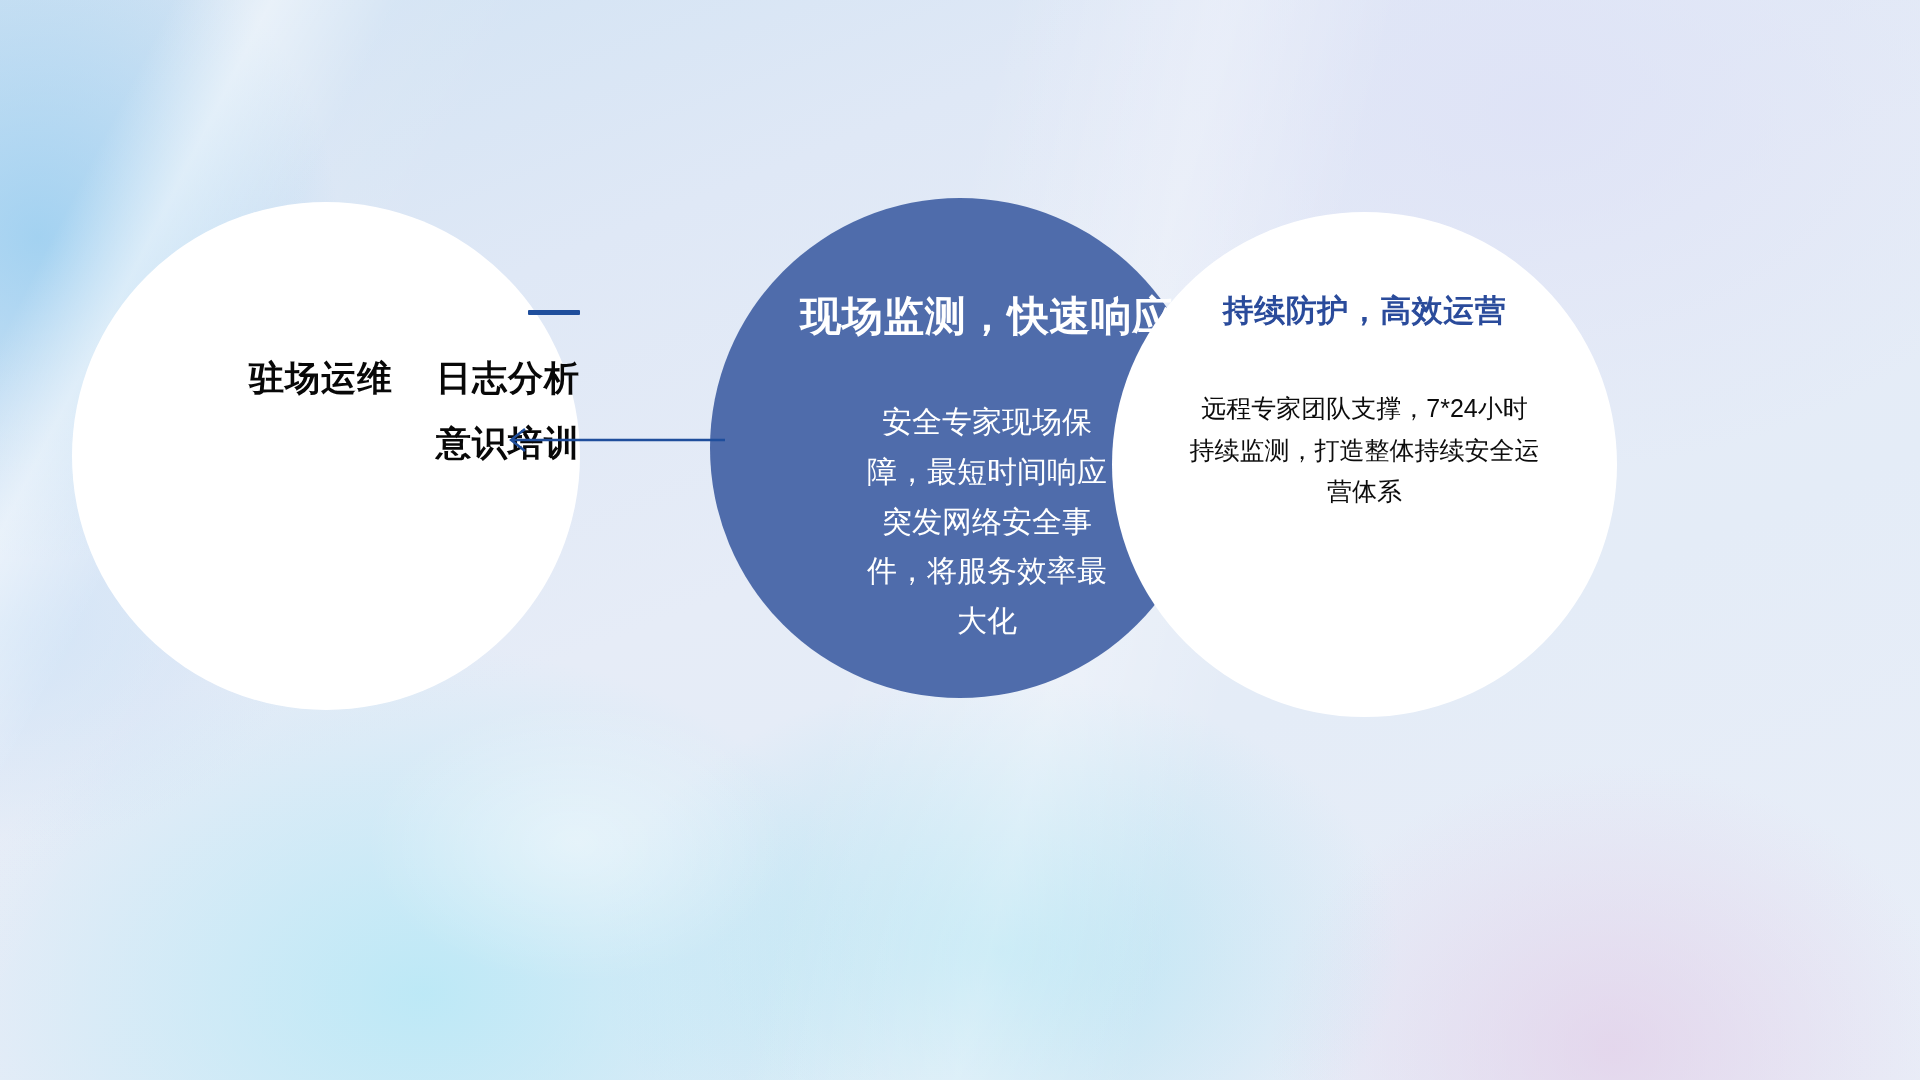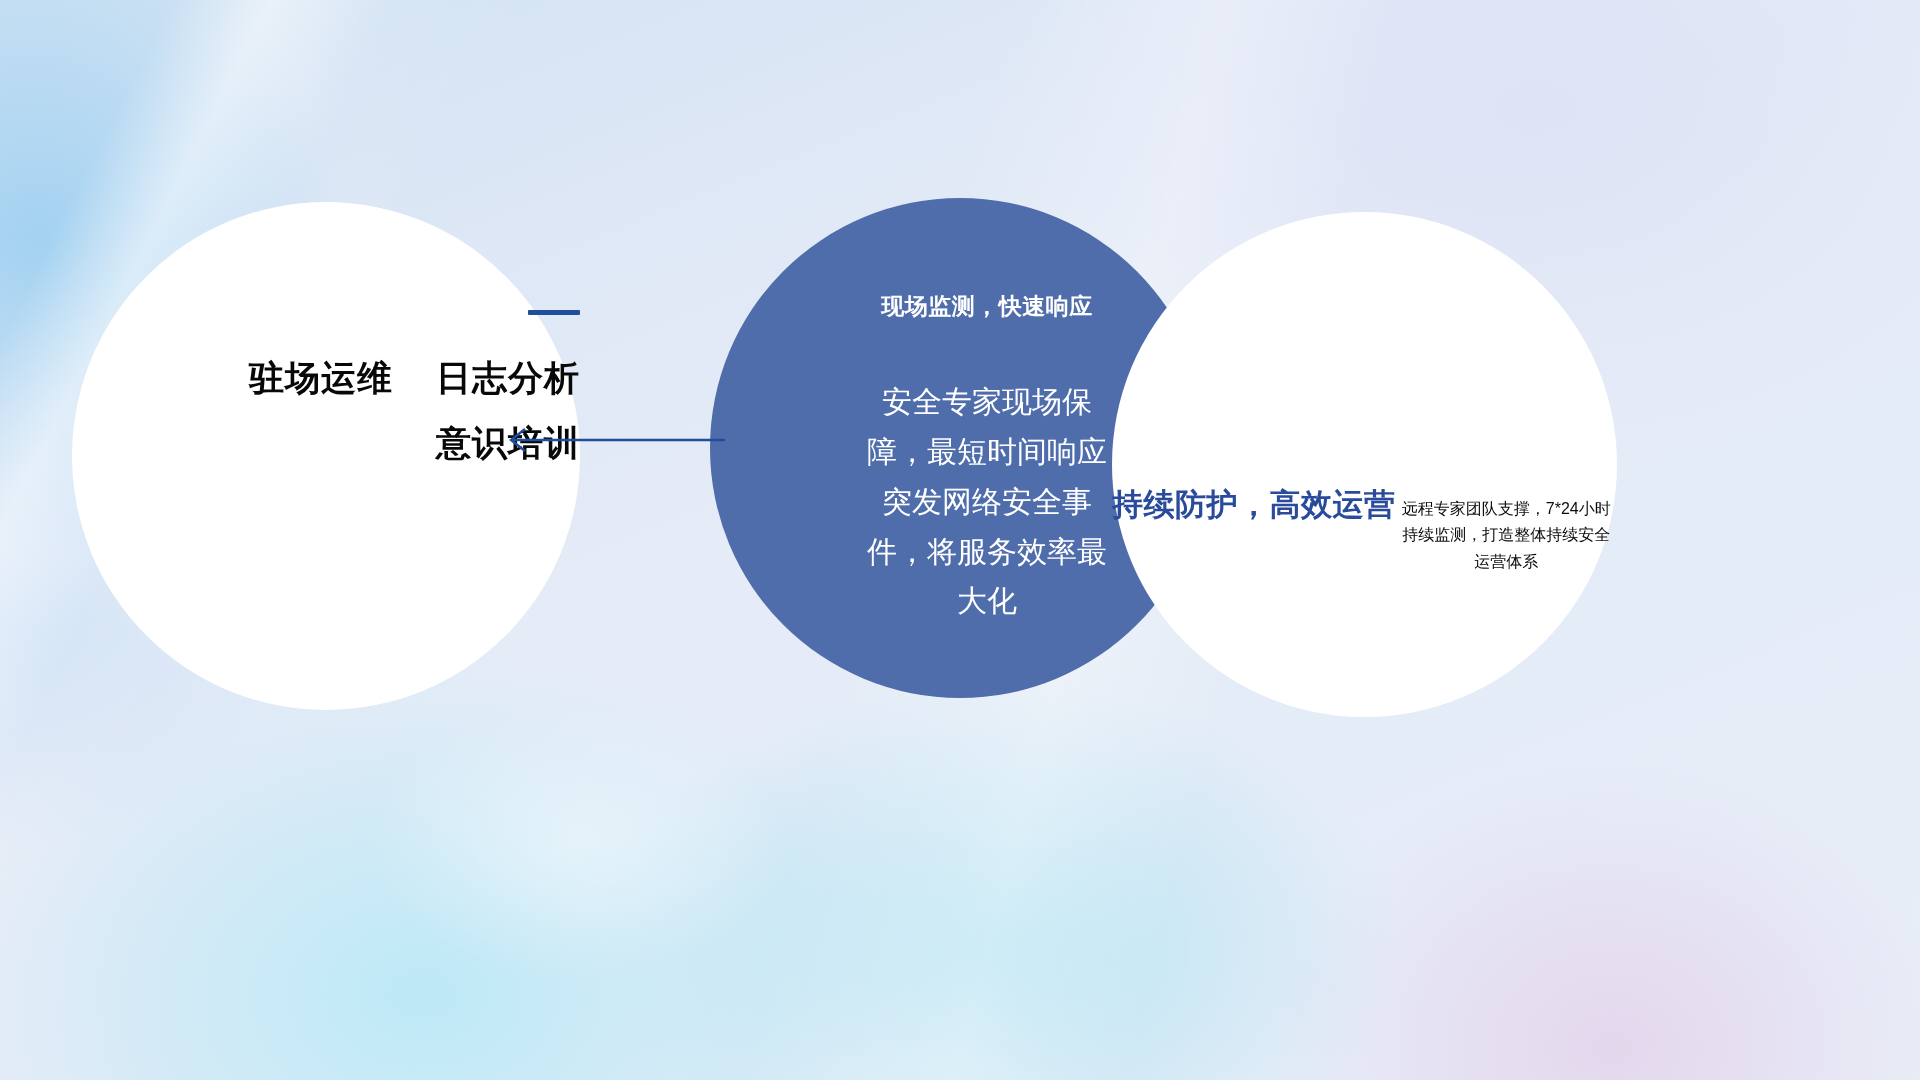--- a/index.html
+++ b/index.html
@@ -114,21 +114,21 @@
     display: flex;
     flex-direction: column;
     align-items: center;
     padding-top: 96px;
     padding-left: 54px;
     box-sizing: border-box;
   }
   #middle-title {
     color: #ffffff;
     font-weight: bold;
-    font-size: 23px;
+    font-size: 41px;
     line-height: 1.1;
     letter-spacing: 0.5px;
     white-space: nowrap;
     text-align: center;
   }
   #middle-body {
     margin-top: 58px;
     color: #ffffff;
     font-size: 30px;
     line-height: 1.66;
@@ -138,38 +138,38 @@
 
   
   #right-content {
     position: absolute;
     left: 1112px;
     top: 212px;
     width: 505px;
     height: 505px;
     z-index: 7;
     display: flex;
-    flex-direction: row;
+    flex-direction: column;
     align-items: center;
     padding-top: 82px;
     box-sizing: border-box;
   }
   #right-title {
     color: #2a4b9b;
     font-weight: bold;
     font-size: 31px;
     line-height: 1.1;
     letter-spacing: 0.5px;
     white-space: nowrap;
     text-align: center;
   }
   #right-body {
     margin-top: 60px;
     color: #0c0c0c;
-    font-size: 16px;
+    font-size: 25px;
     line-height: 1.66;
     text-align: center;
     width: 350px;
   }
 
   
   #arrow {
     position: absolute;
     left: 495px;
     top: 418px;

